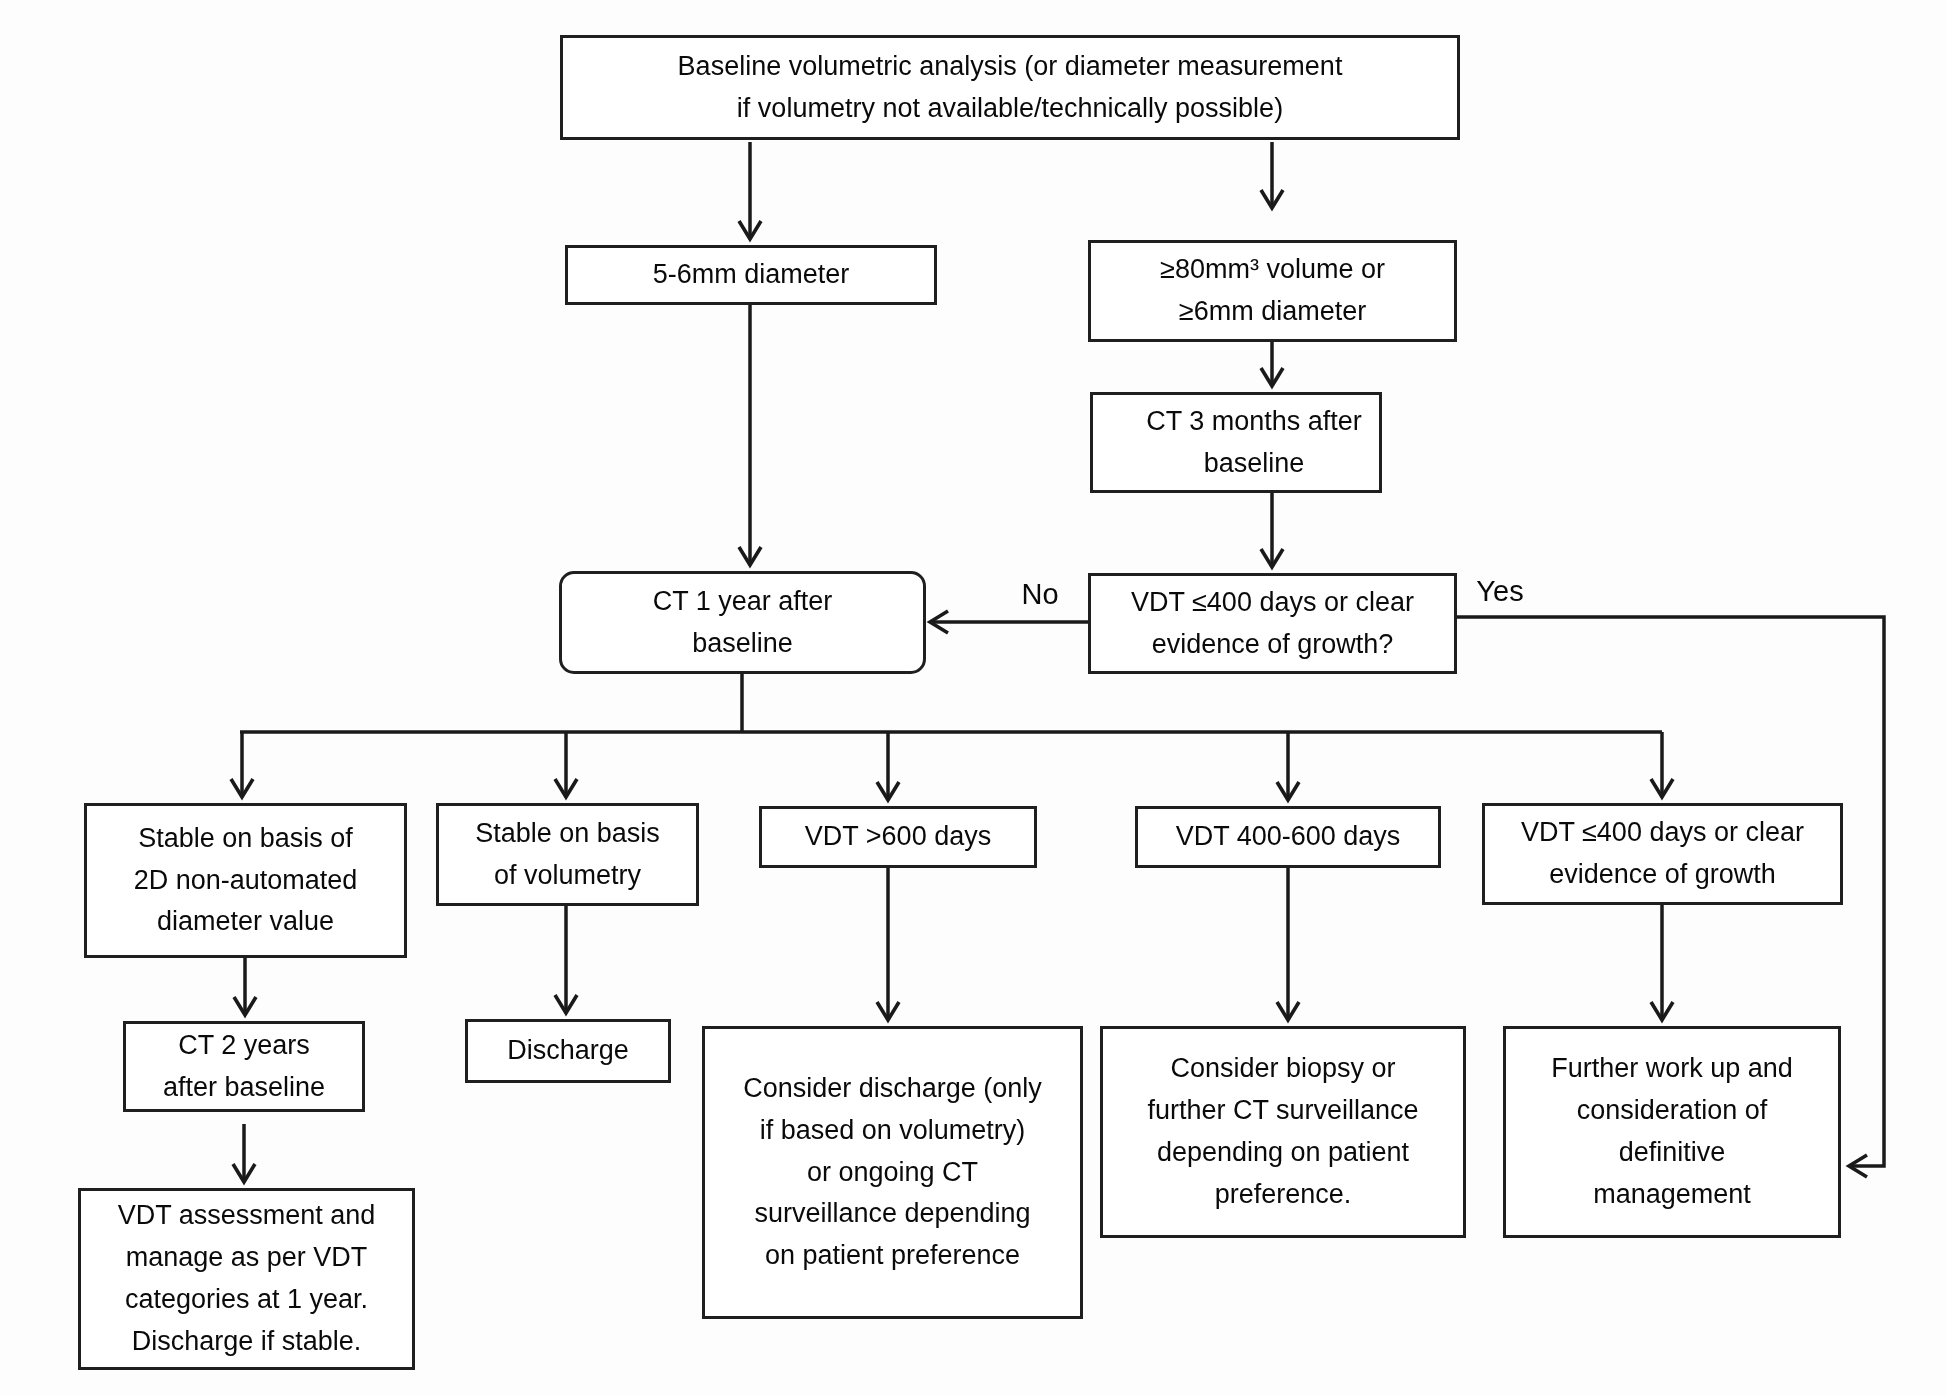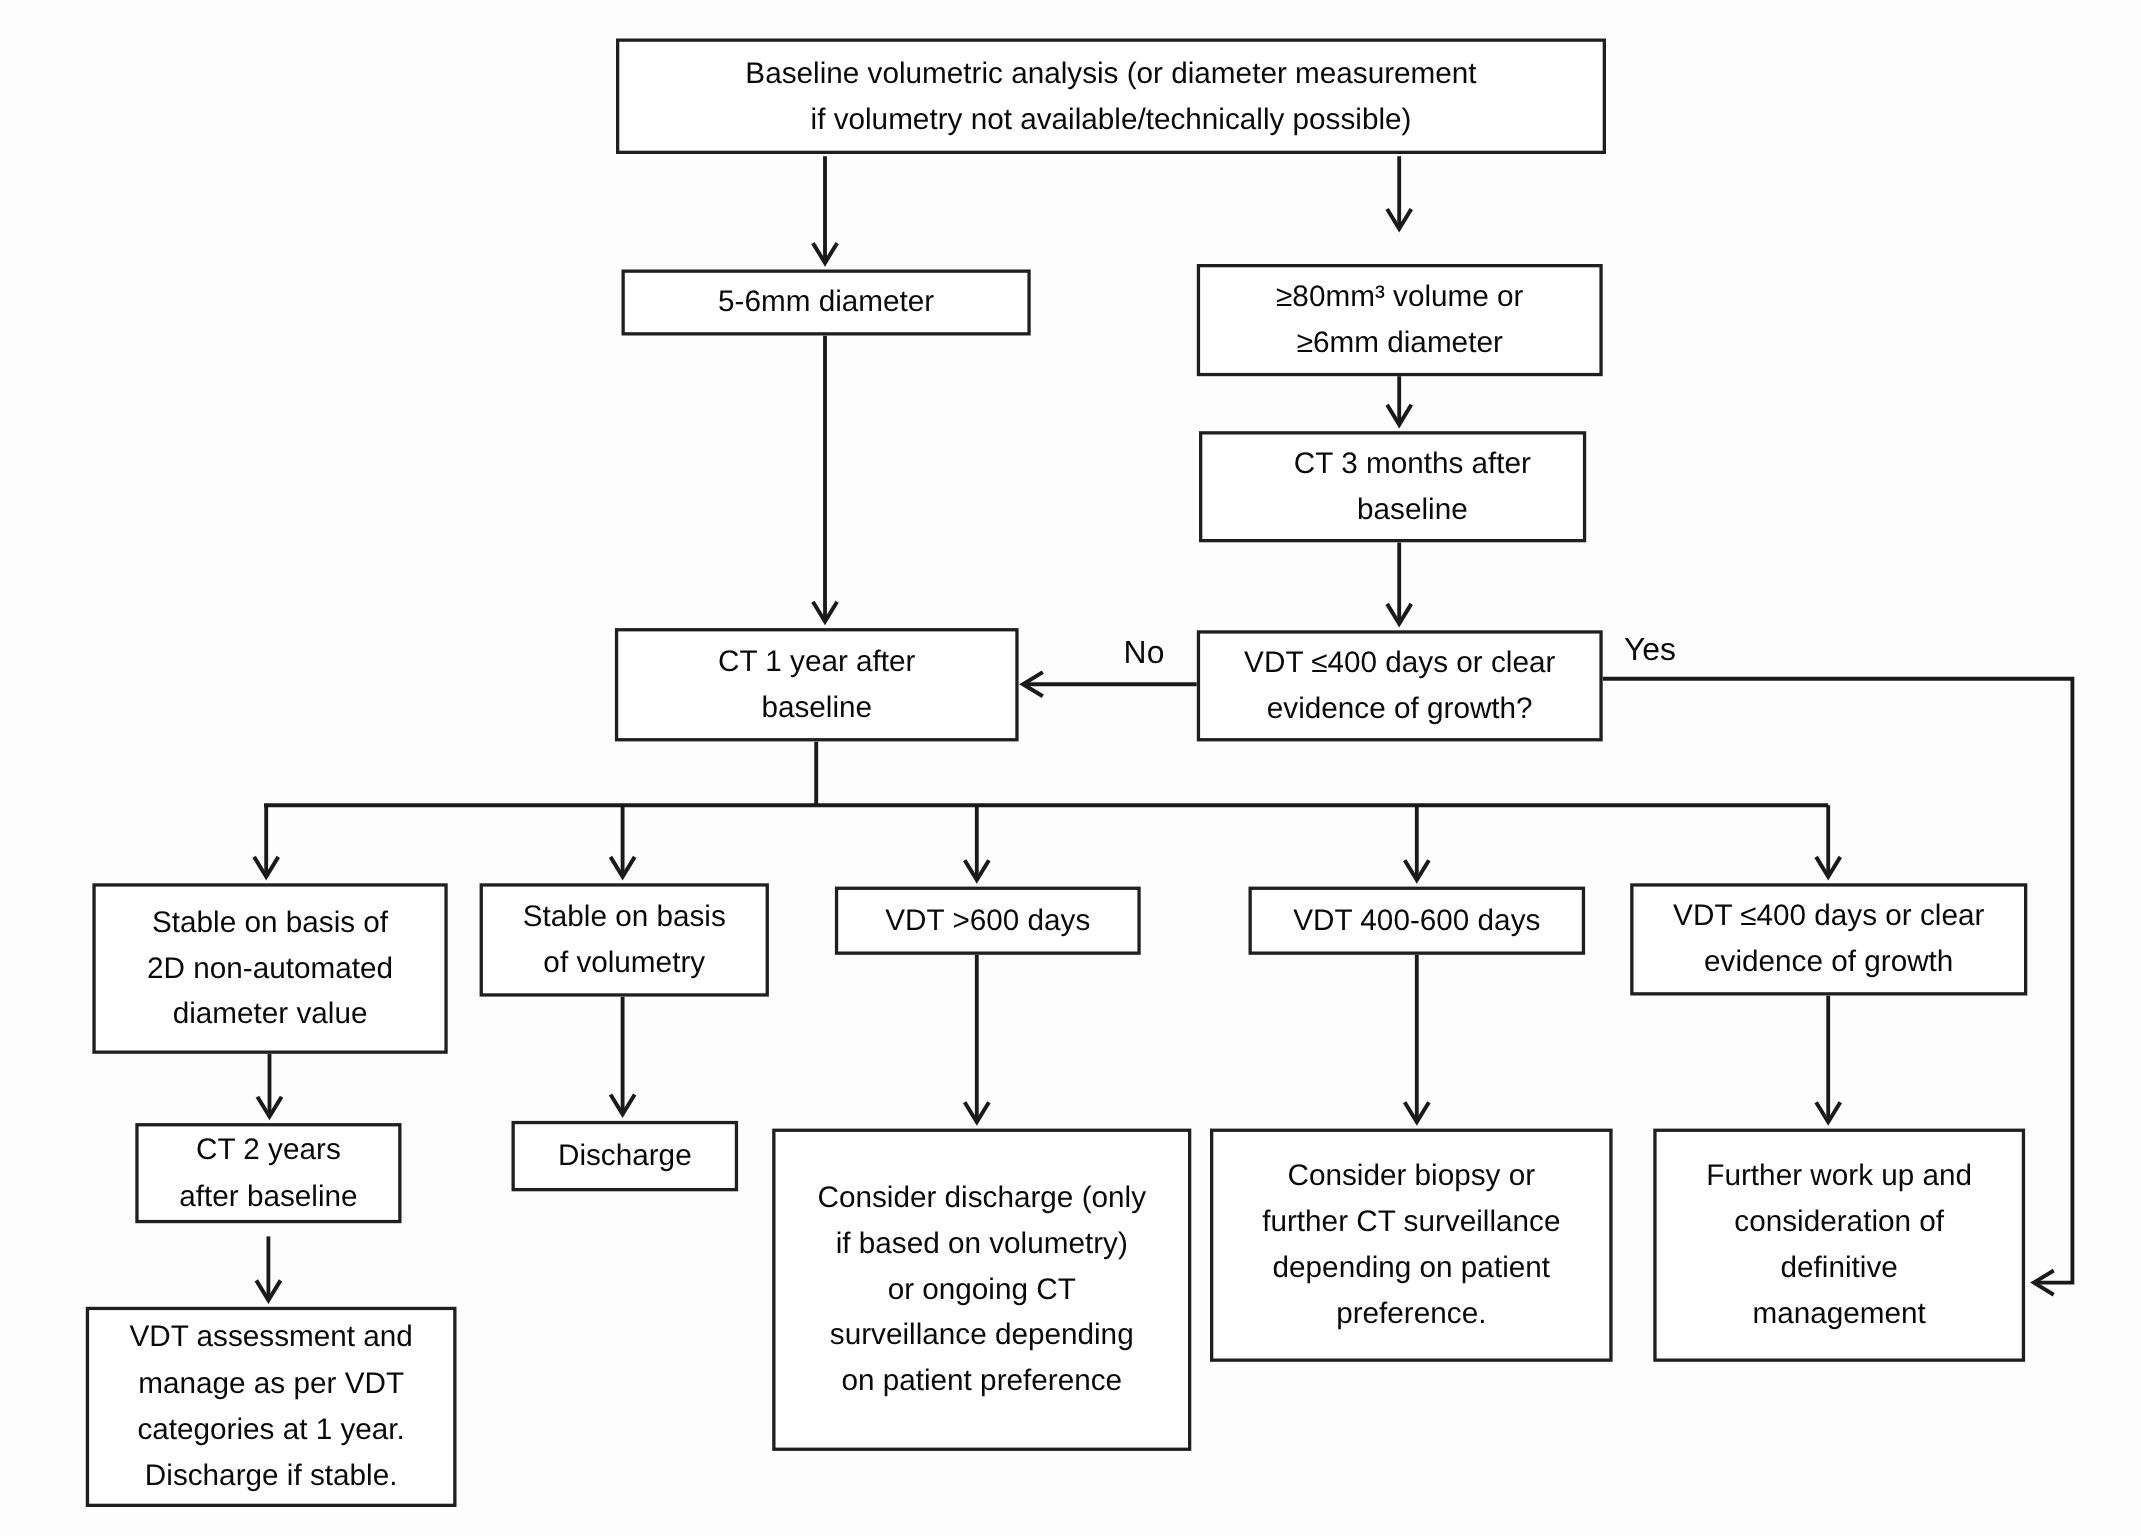--- a/index.html
+++ b/index.html
@@ -59,27 +59,27 @@
   </svg>
 
   <div class="node" style="left:560px;top:35px;width:900px;height:105px;">Baseline volumetric analysis (or diameter measurement
 if volumetry not available/technically possible)</div>
 
   <div class="node" style="left:565px;top:245px;width:372px;height:60px;">5-6mm diameter</div>
 
   <div class="node" style="left:1088px;top:214px;width:369px;height:102px;margin-top:26px;">≥80mm³ volume or
 ≥6mm diameter</div>
 
-  <div class="node" style="left:1090px;top:392px;width:352px;height:101px;padding-left:36px;">CT 3 months after
+  <div class="node" style="left:1090px;top:392px;width:292px;height:101px;padding-left:36px;">CT 3 months after
 baseline</div>
 
   <div class="node" style="left:1088px;top:573px;width:369px;height:101px;">VDT ≤400 days or clear
 evidence of growth?</div>
 
-  <div class="node" style="left:559px;top:571px;width:367px;height:103px;">CT 1 year after
+  <div class="node" style="left:559px;top:571px;width:367px;height:103px;border-radius:15px;">CT 1 year after
 baseline</div>
 
   <div class="node" style="left:84px;top:803px;width:323px;height:155px;">Stable on basis of
 2D non-automated
 diameter value</div>
 
   <div class="node" style="left:436px;top:803px;width:263px;height:103px;">Stable on basis
 of volumetry</div>
 
   <div class="node" style="left:759px;top:806px;width:278px;height:62px;">VDT &gt;600 days</div>

